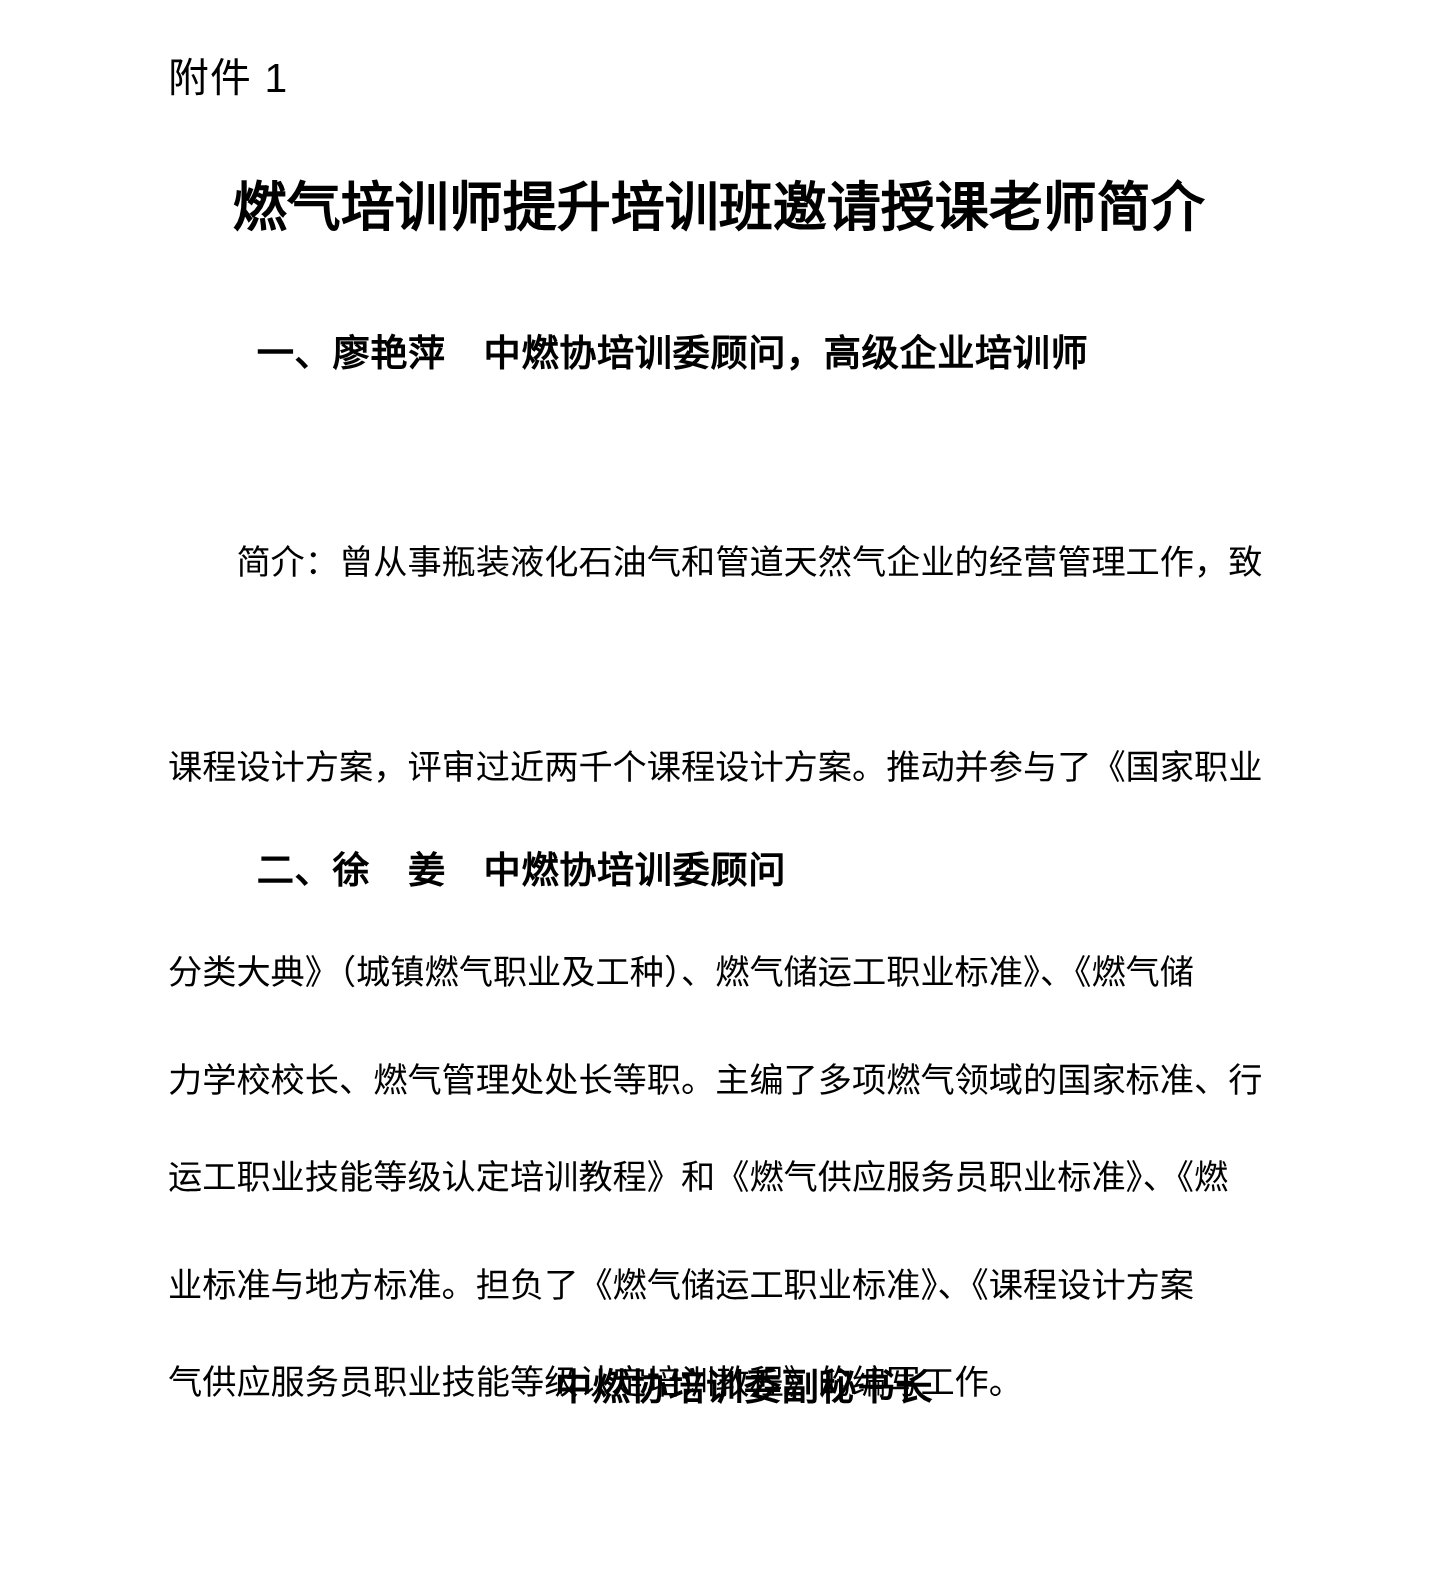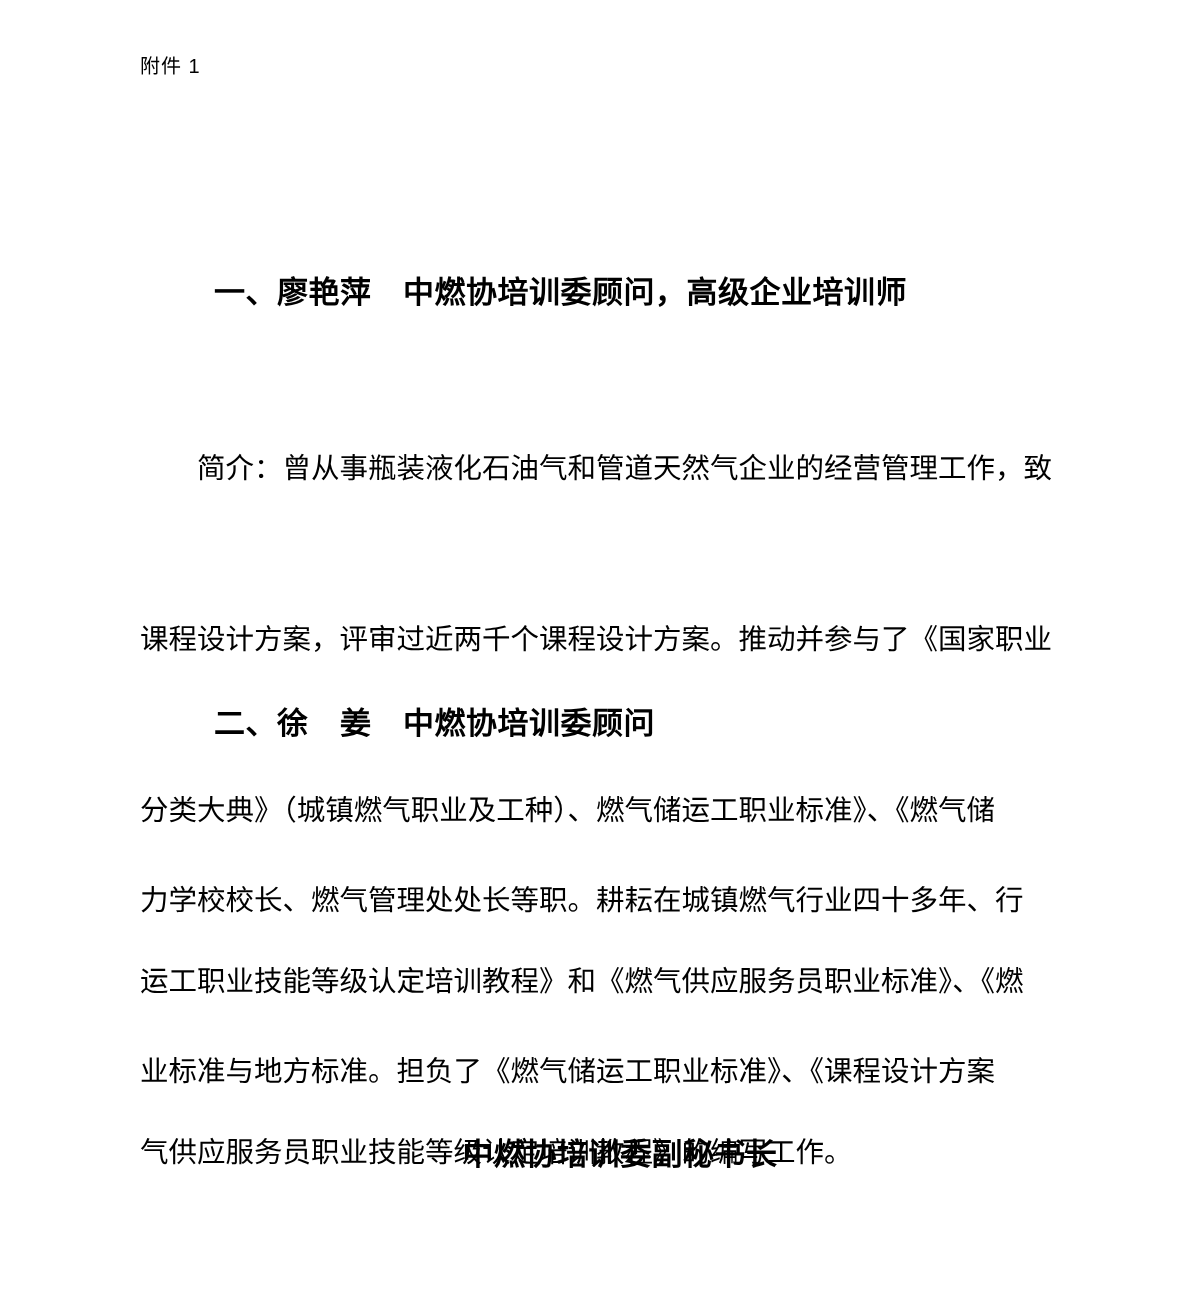--- a/index.html
+++ b/index.html
@@ -26,21 +26,21 @@
     height: 1310px;
     background: #ffffff;
   }
 
   
   .attachment-label {
     position: absolute;
     left: 140px;
     top: 46px;
     font-family: "Liberation Sans", "DejaVu Sans", sans-serif;
-    font-size: 20px;
+    font-size: 34px;
     line-height: 40px;
     letter-spacing: 1px;
     color: #000;
     white-space: pre;
   }
 
   
   .doc-title {
     position: absolute;
     left: 0;
@@ -54,21 +54,21 @@
     letter-spacing: 0px;
     color: #000;
     white-space: pre;
   }
 
   
   .section-heading {
     position: absolute;
     left: 140px;
     width: 930px;
-    font-family: Liberation Mono, monospace;
+    font-family: Liberation Sans, sans-serif;
     font-weight: bold;
     font-size: 31px;
     line-height: 46px;
     letter-spacing: 0.5px;
     color: #000;
     white-space: pre;
     text-indent: 74px;
   }
   .section-heading.centered {
     text-indent: 0;
@@ -109,35 +109,36 @@
   #sec3-heading-2 { top: 1134px; }
   #sec3-body    { top: 1190px; }
 </style>
 </head>
 <body>
 
 <div class="page">
 
   <div class="attachment-label">附件 1</div>
 
+  <div class="doc-title">燃气培训师提升培训班邀请授课老师简介</div>
 
   <div class="section-heading" id="sec1-heading">一、廖艳萍　中燃协培训委顾问，高级企业培训师</div>
 
   <div class="body-paragraph" id="sec1-body">
     <span class="para-line first">　　简介：曾从事瓶装液化石油气和管道天然气企业的经营管理工作，致</span>
     <span class="para-line">课程设计方案，评审过近两千个课程设计方案。推动并参与了《国家职业</span>
     <span class="para-line">分类大典》（城镇燃气职业及工种）、燃气储运工职业标准》、《燃气储</span>
     <span class="para-line">运工职业技能等级认定培训教程》和《燃气供应服务员职业标准》、《燃</span>
     <span class="para-line">气供应服务员职业技能等级认定培训教程》的编写工作。</span>
   </div>
 
   <div class="section-heading" id="sec2-heading">二、徐　姜　中燃协培训委顾问</div>
 
   <div class="body-paragraph" id="sec2-body">
-    <span class="para-line">力学校校长、燃气管理处处长等职。耕耘在城镇燃气行业四十多年、行</span>
+    <span class="para-line">力学校校长、燃气管理处处长等职。主编了多项燃气领域的国家标准、行</span>
     <span class="para-line">业标准与地方标准。担负了《燃气储运工职业标准》、《课程设计方案</span>
     
     
   </div>
 
 
   <div class="section-heading centered" id="sec3-heading-2">中燃协培训委副秘书长</div>
 
   <div class="body-paragraph" id="sec3-body">
     <span class="para-line first">　　简介：曾在家世界集团、华润集团、华润万家、华润燃气从事培训工</span>

